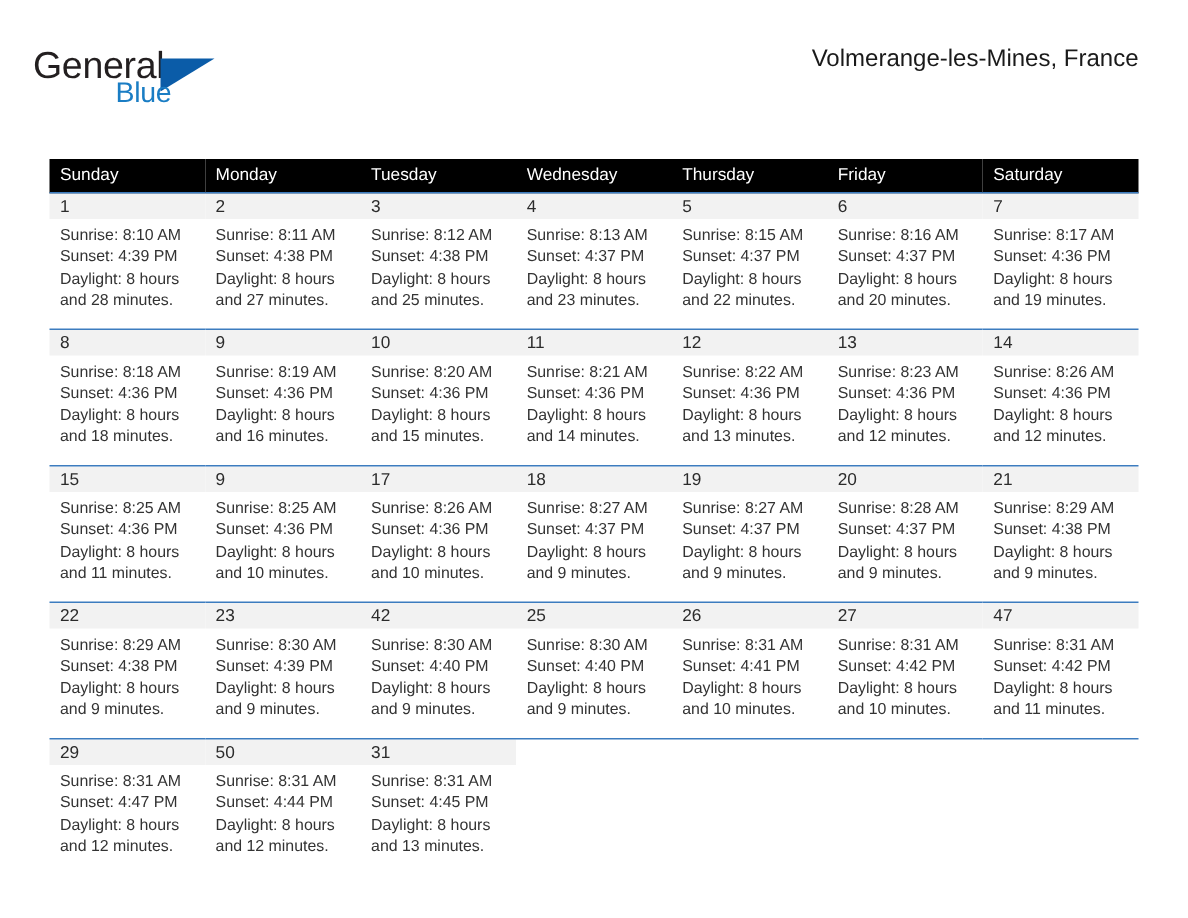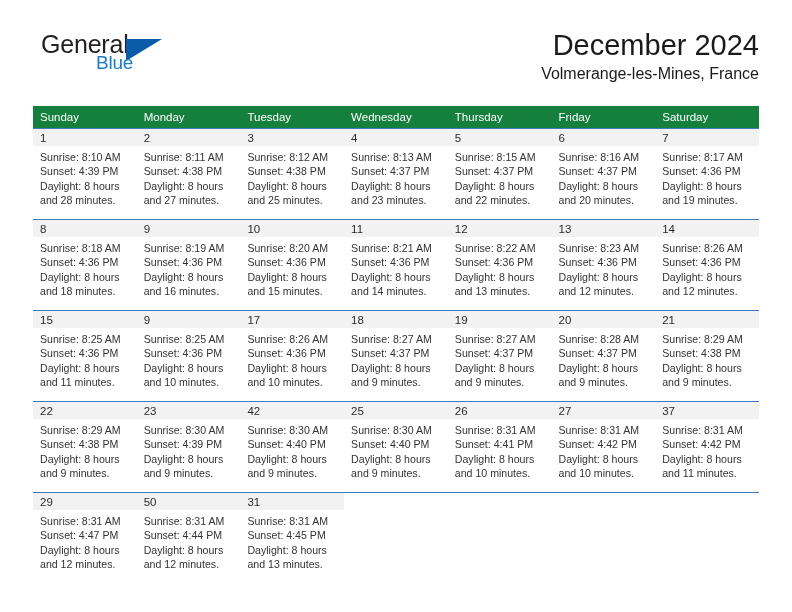--- a/index.html
+++ b/index.html
@@ -17,21 +17,21 @@
   .page {
     position: relative;
     width: 792px;
     height: 612px;
     box-sizing: border-box;
   }
 
   
   .header {
     position: absolute;
-    left: 38px;
+    left: 19px;
     top: 28px;
     right: 33px;
     height: 68px;
   }
   .brand {
     position: absolute;
     left: 0;
     top: 0;
     width: 260px;
     height: 60px;
@@ -89,21 +89,21 @@
   
   .calendar {
     position: absolute;
     left: 33px;
     top: 106px;
     width: 726px;
     border-collapse: collapse;
     table-layout: fixed;
   }
   .calendar th {
-    background: #15803d;
+    background: #000000;
     color: #ffffff;
     font-size: 11.5px;
     font-weight: normal;
     text-align: left;
     padding: 5px 0 5px 7px;
     height: 18px;
     box-sizing: border-box;
   }
   .calendar td {
     vertical-align: top;
@@ -143,21 +143,20 @@
 
   <div class="header">
 
     <div class="brand">
       <span class="brand-general">General</span>
       <span class="brand-flag"></span>
       <span class="brand-blue">Blue</span>
     </div>
 
     <div class="title-block">
-      <h1 class="cal-title">December 2024</h1>
       <div class="cal-subtitle">Volmerange-les-Mines, France</div>
     </div>
 
   </div>
 
   <table class="calendar">
     <thead>
       <tr>
         <th>Sunday</th>
         <th>Monday</th>
@@ -413,21 +412,21 @@
           <td>
             <div class="daynum">27</div>
             <div class="cellbody">
               <div>Sunrise: 8:31 AM</div>
               <div>Sunset: 4:42 PM</div>
               <div>Daylight: 8 hours</div>
               <div>and 10 minutes.</div>
             </div>
           </td>
           <td>
-            <div class="daynum">37</div>
+            <div class="daynum">47</div>
             <div class="cellbody">
               <div>Sunrise: 8:31 AM</div>
               <div>Sunset: 4:42 PM</div>
               <div>Daylight: 8 hours</div>
               <div>and 11 minutes.</div>
             </div>
           </td>
         </tr>
         <tr class="week-row">
           <td>

